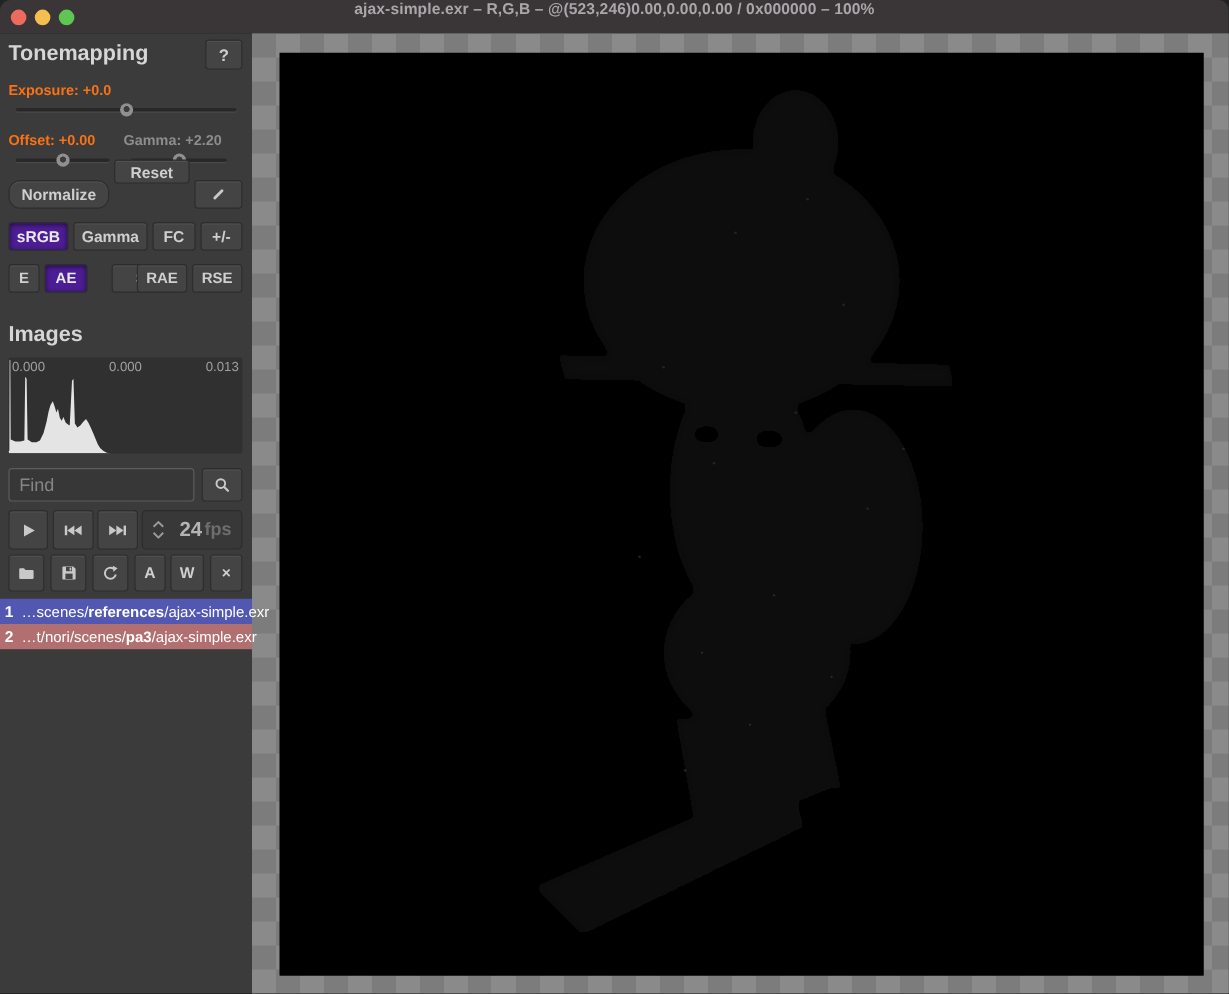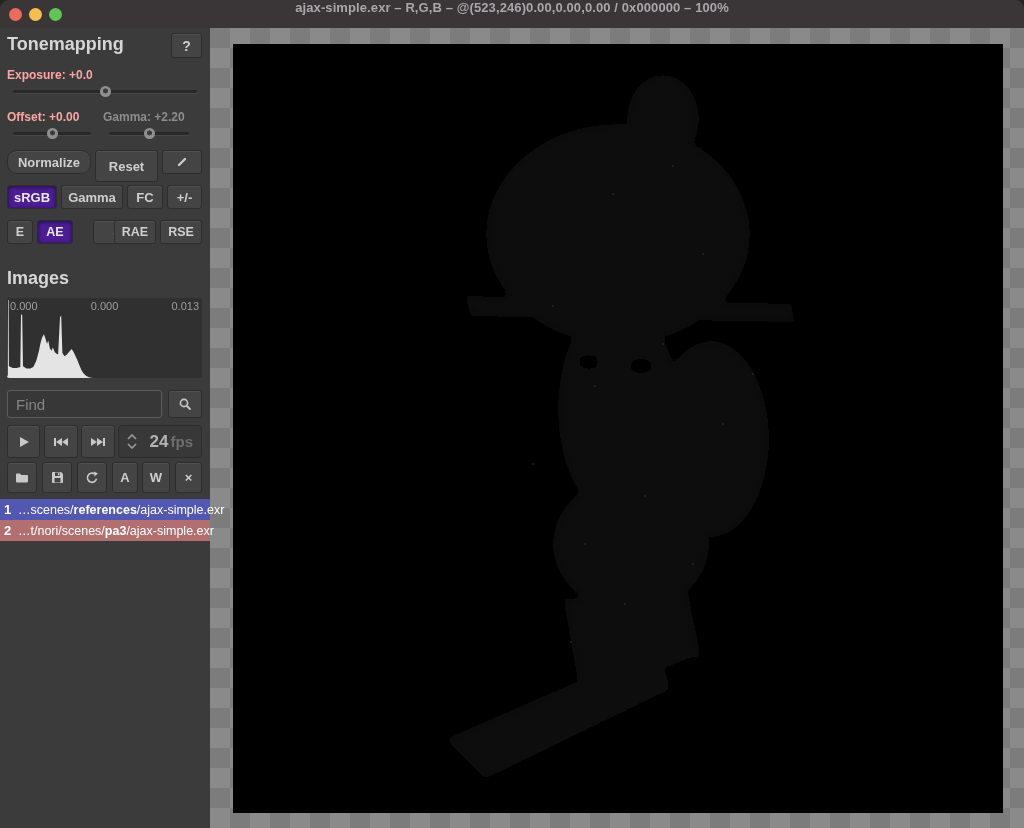--- a/index.html
+++ b/index.html
@@ -22,21 +22,21 @@
      background-size:40px 40px; }
   .image-frame { position:absolute; left:23px; top:16px; width:770px; height:769px; background:#000; }
 
   
   .abs { position:absolute; }
   h1.sb-head { color:#d6d6d6; font-size:18px; font-weight:700; }
   .sbtn { display:flex; align-items:center; justify-content:center; background:#444444; border:1px solid #2d2d2d;
           border-radius:3px; color:#cfcfcf; font-family:"Liberation Sans",sans-serif; font-size:13px; font-weight:700;
           box-shadow: inset 0 1px 0 rgba(255,255,255,0.07); cursor:pointer; }
   .sbtn.active { background:#4c1d95; color:#e8e8e8; box-shadow: inset 0 1px 4px rgba(0,0,0,0.6); }
-  .slider-label { color:#fca5a5; font-size:12px; font-weight:700; }
+  .slider-label { color:#f97316; font-size:12px; font-weight:700; }
   .slider-label.dim { color:#8d8d8d; }
   .slider { position:absolute; height:12px; }
   .slider .track { position:absolute; left:0; right:0; top:5px; height:3px; background:#282828; border-radius:2px;
                    box-shadow:0 1px 0 rgba(255,255,255,0.07); }
   .slider .knob { position:absolute; top:1px; width:11px; height:11px; margin-left:-5px; border-radius:50%;
                   background: radial-gradient(circle at 50% 45%, #3c3c3c 28%, #909090 34%); }
 
   .histogram { background:#303030; border-radius:2px; overflow:hidden; }
   .histogram .h-label { position:absolute; top:2px; font-size:11px; color:#9f9f9f; }
 
@@ -93,21 +93,21 @@
       <div class="slider abs" style="left:13px; top:99px; width:78px;">
         <div class="track"></div>
         <div class="knob" style="left:50%;"></div>
       </div>
       <div class="slider abs" style="left:109px; top:99px; width:80px;">
         <div class="track"></div>
         <div class="knob" style="left:50%;"></div>
       </div>
 
       <button class="sbtn abs" style="left:7px; top:122px; width:84px; height:24px;border-radius:10px;">Normalize</button>
-      <button class="sbtn abs" style="left:95px; top:122px; width:63px; height:32px;">Reset</button>
+      <button class="sbtn abs" style="left:95px; top:105px; width:63px; height:20px;">Reset</button>
       <button class="sbtn abs" style="left:162px; top:122px; width:40px; height:24px;">
         <span class="icon">
           <svg width="12" height="12" viewBox="0 0 12 12">
               <path d="M3 9 L9 3" stroke="#c9c9c9" stroke-width="2.4" stroke-linecap="round"></path>
             </svg>
         </span>
       </button>
 
       <button class="sbtn active abs" style="left:7px; top:157px; width:50px; height:24px;">sRGB</button>
       <button class="sbtn abs" style="left:61px; top:157px; width:62px; height:24px;">Gamma</button>

